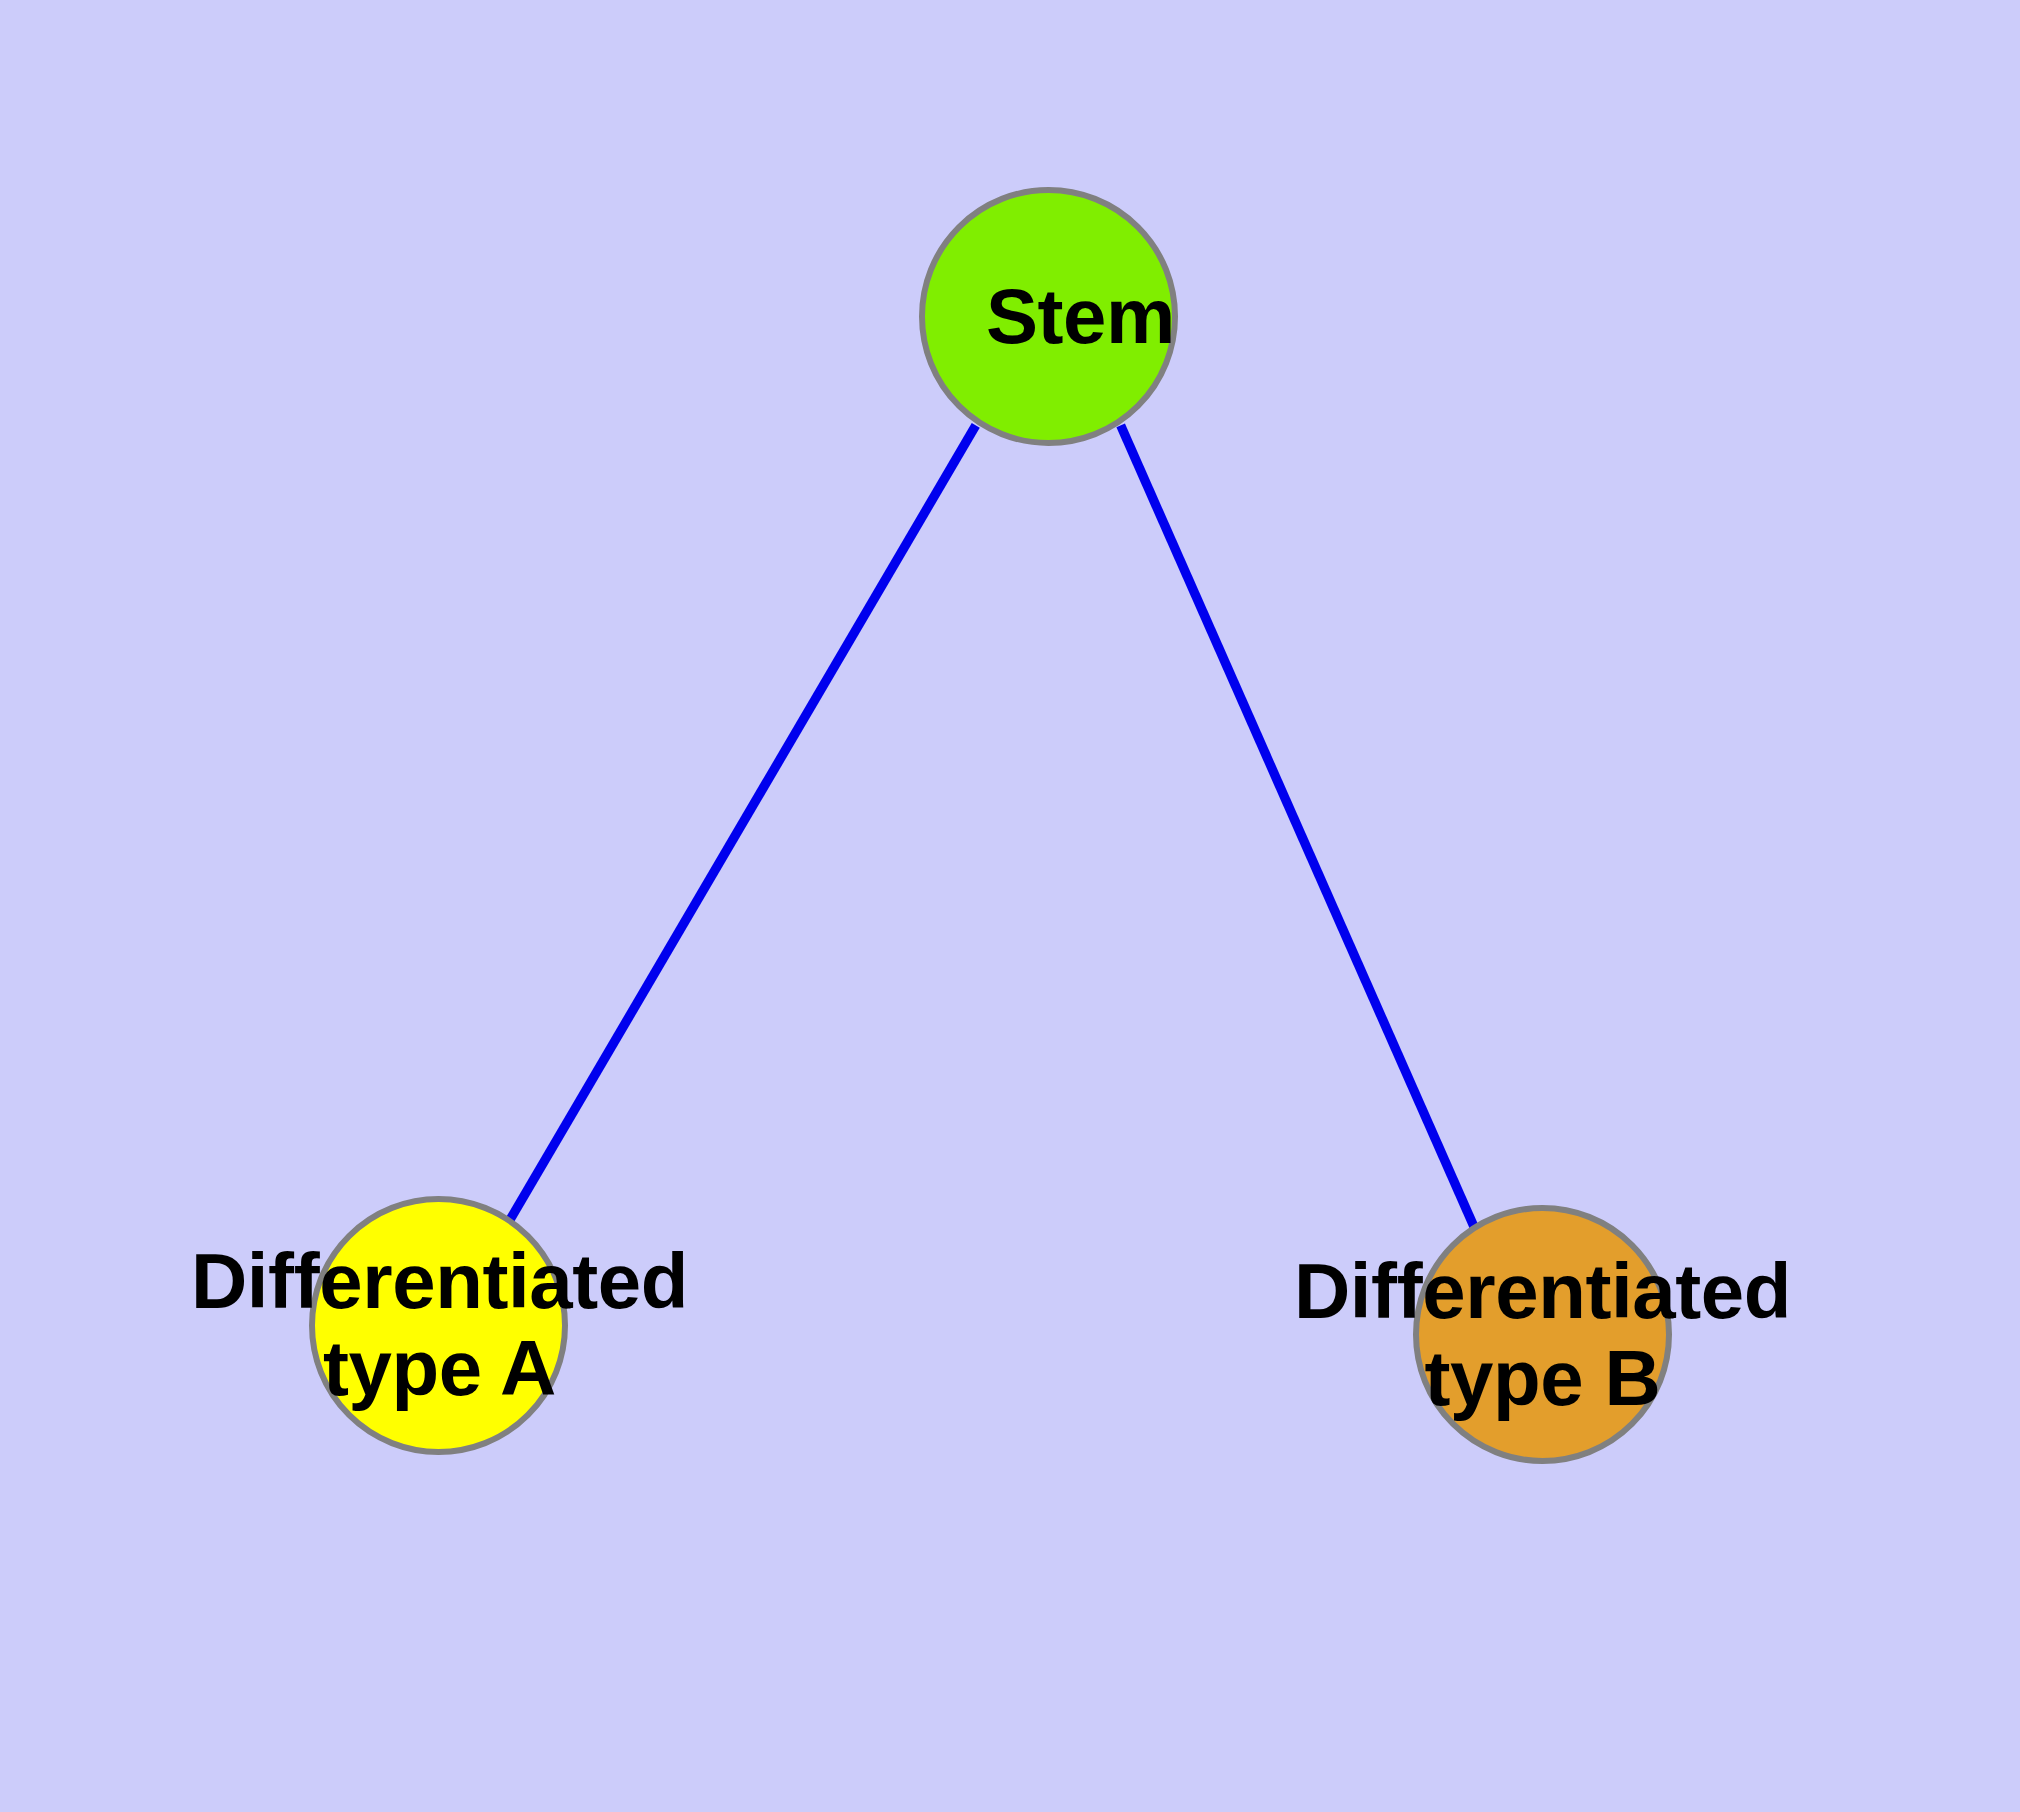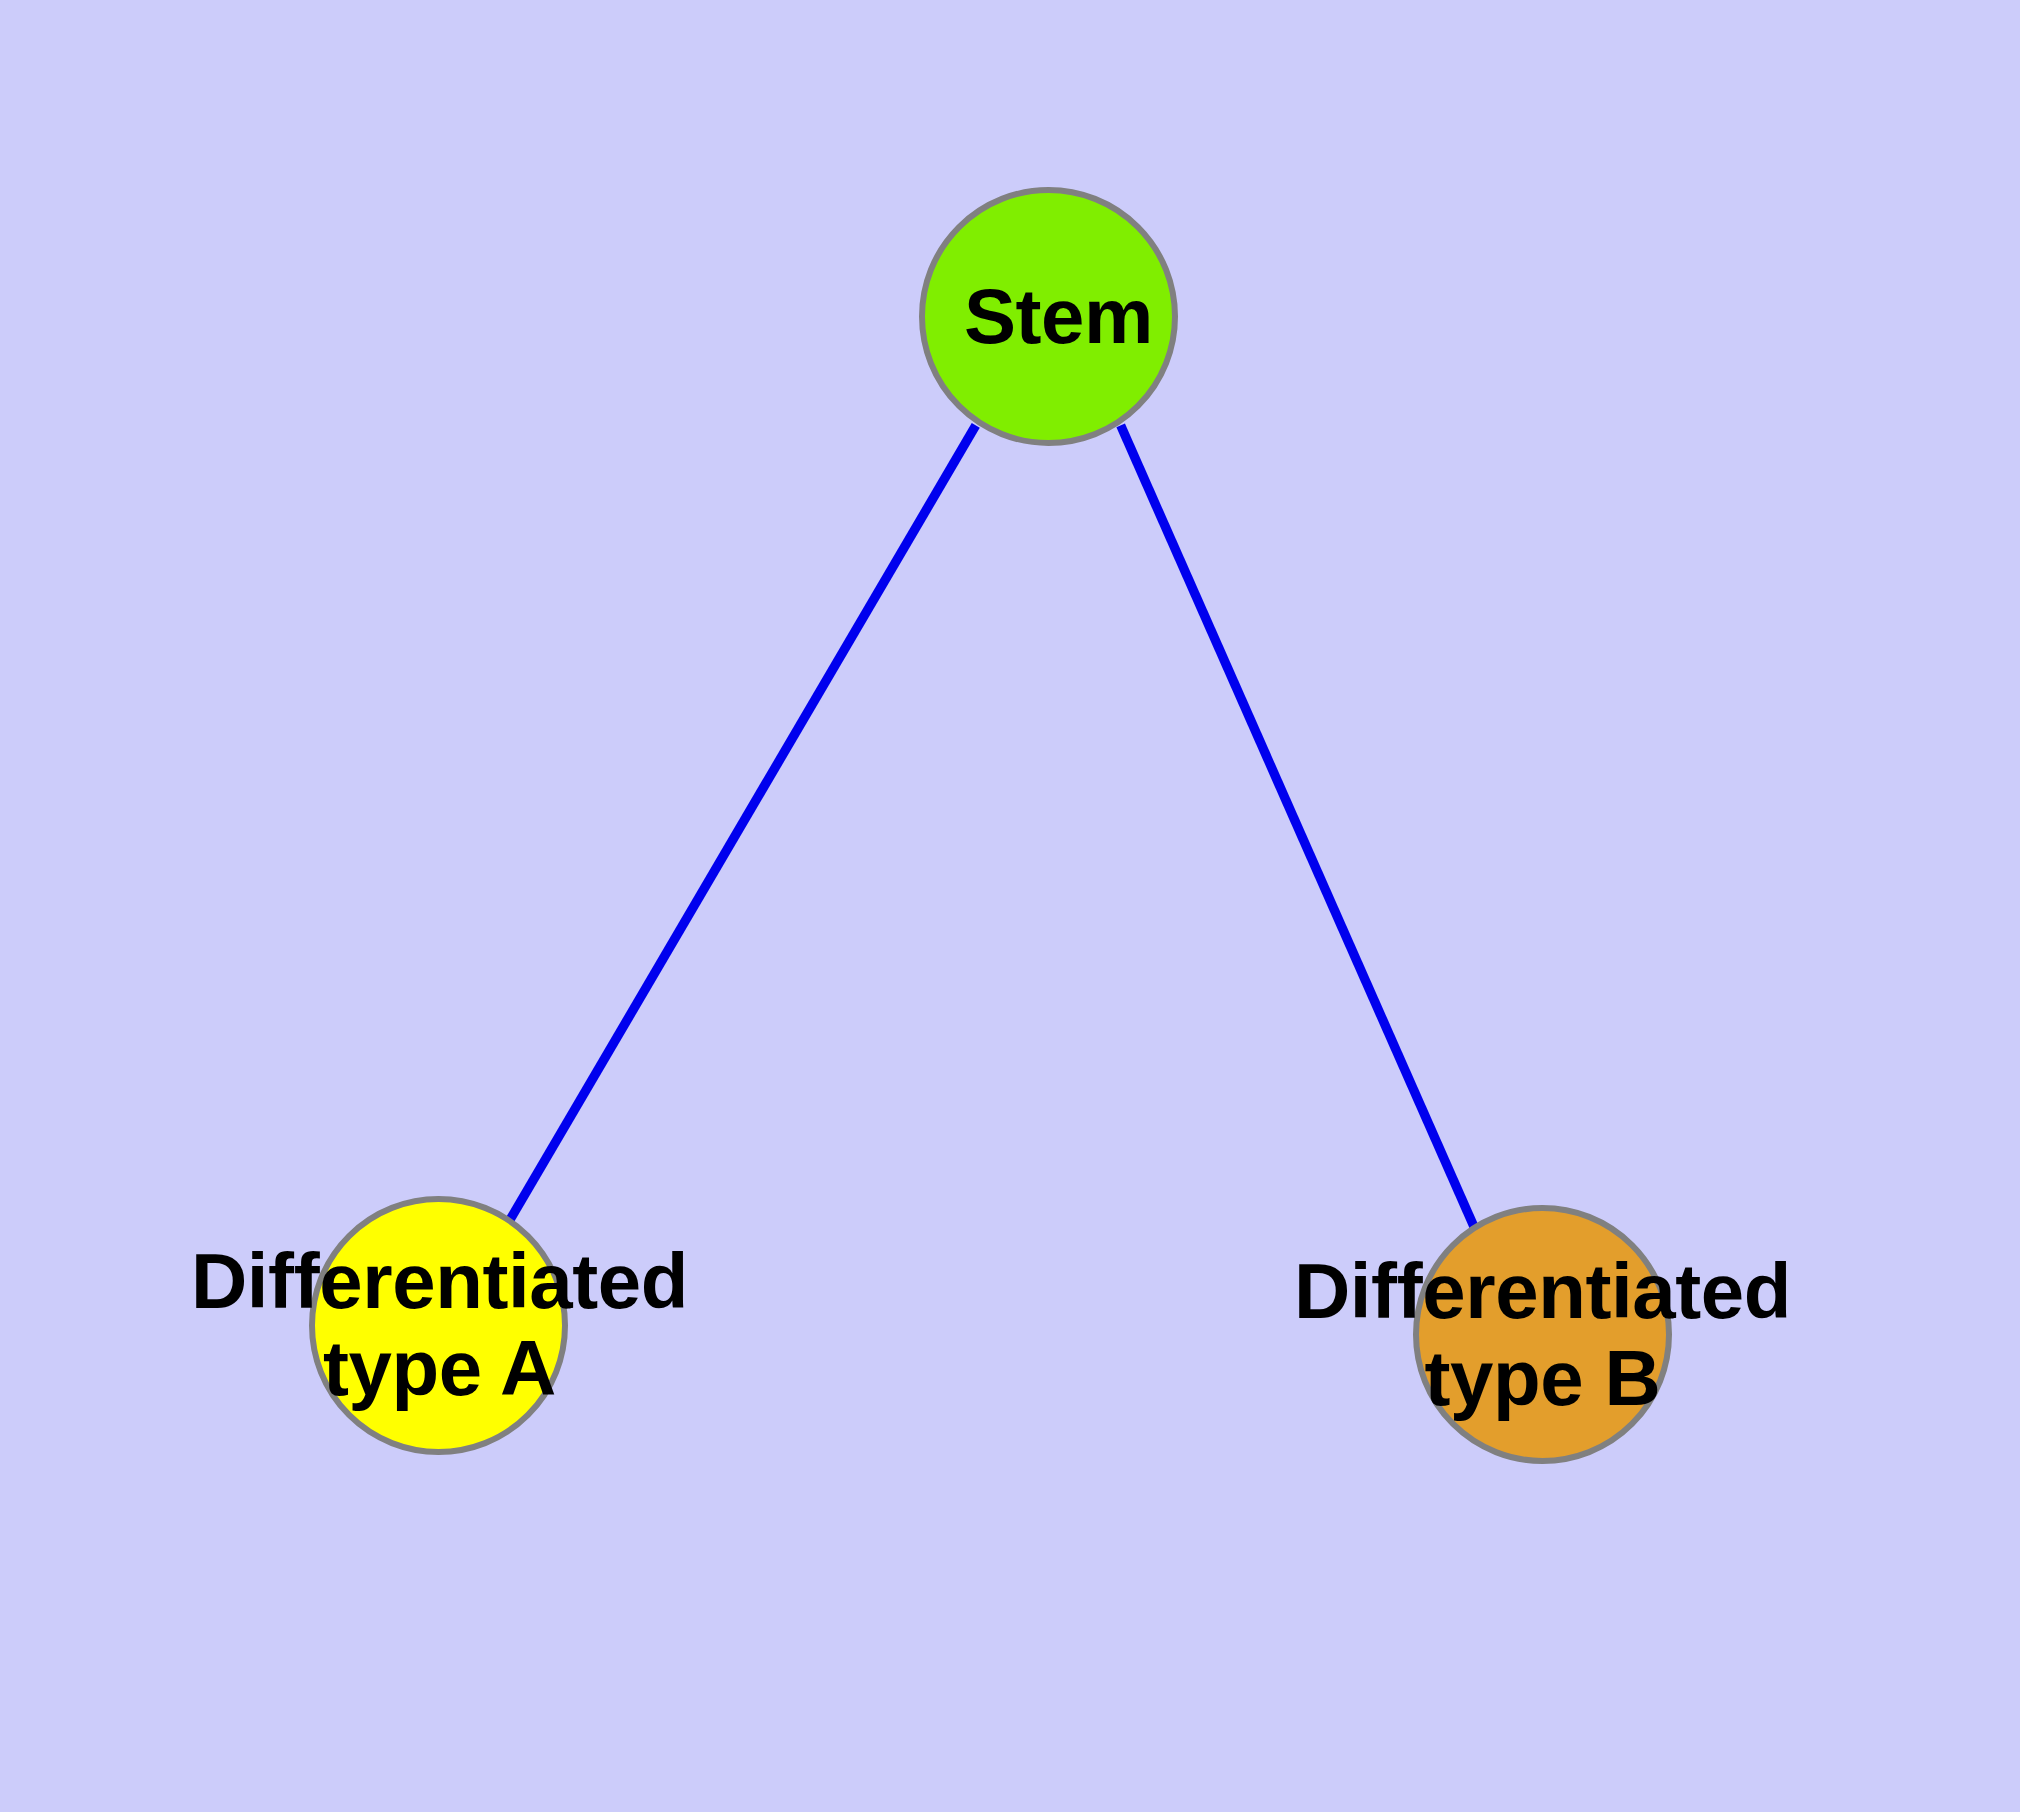--- a/index.html
+++ b/index.html
@@ -85,21 +85,21 @@
 
   <svg id="edge-layer" viewBox="0 0 2384 2138" xmlns="http://www.w3.org/2000/svg">
     <line id="edge-stem-diff-a" x1="1151" y1="502" x2="601" y2="1440" stroke="#0000ee" stroke-width="11" stroke-linecap="butt"></line>
     <line id="edge-stem-diff-b" x1="1322" y1="502" x2="1740" y2="1450" stroke="#0000ee" stroke-width="11" stroke-linecap="butt"></line>
   </svg>
 
   <div class="node" id="node-stem" style="left: 919px; top: 187px; width: 259px; height: 259px; background: rgb(128, 238, 0); border-color: rgb(128, 128, 128);"></div>
   <div class="node" id="node-diff-a" style="left: 309px; top: 1196px; width: 259px; height: 259px; background: rgb(255, 255, 0); border-color: rgb(128, 128, 128);"></div>
   <div class="node" id="node-diff-b" style="left: 1413px; top: 1205px; width: 259px; height: 259px; background: rgb(227, 158, 44); border-color: rgb(128, 128, 128);"></div>
 
-  <div class="node-label" id="label-stem" style="width: 509px; left: 804px; top: 273px; color: rgb(0, 0, 0);">Stem</div>
+  <div class="node-label" id="label-stem" style="width: 509px; left: 826px; top: 273px; color: rgb(0, 0, 0);">Stem</div>
 
   <div class="node-label" id="label-diff-a" style="width: 509px; left: 185px; top: 1238px; color: rgb(0, 0, 0);">Differentiated
 type A</div>
 
   <div class="node-label" id="label-diff-b" style="width: 509px; left: 1288px; top: 1248px; color: rgb(0, 0, 0);">Differentiated
 type B</div>
 
 </div>
 
 

